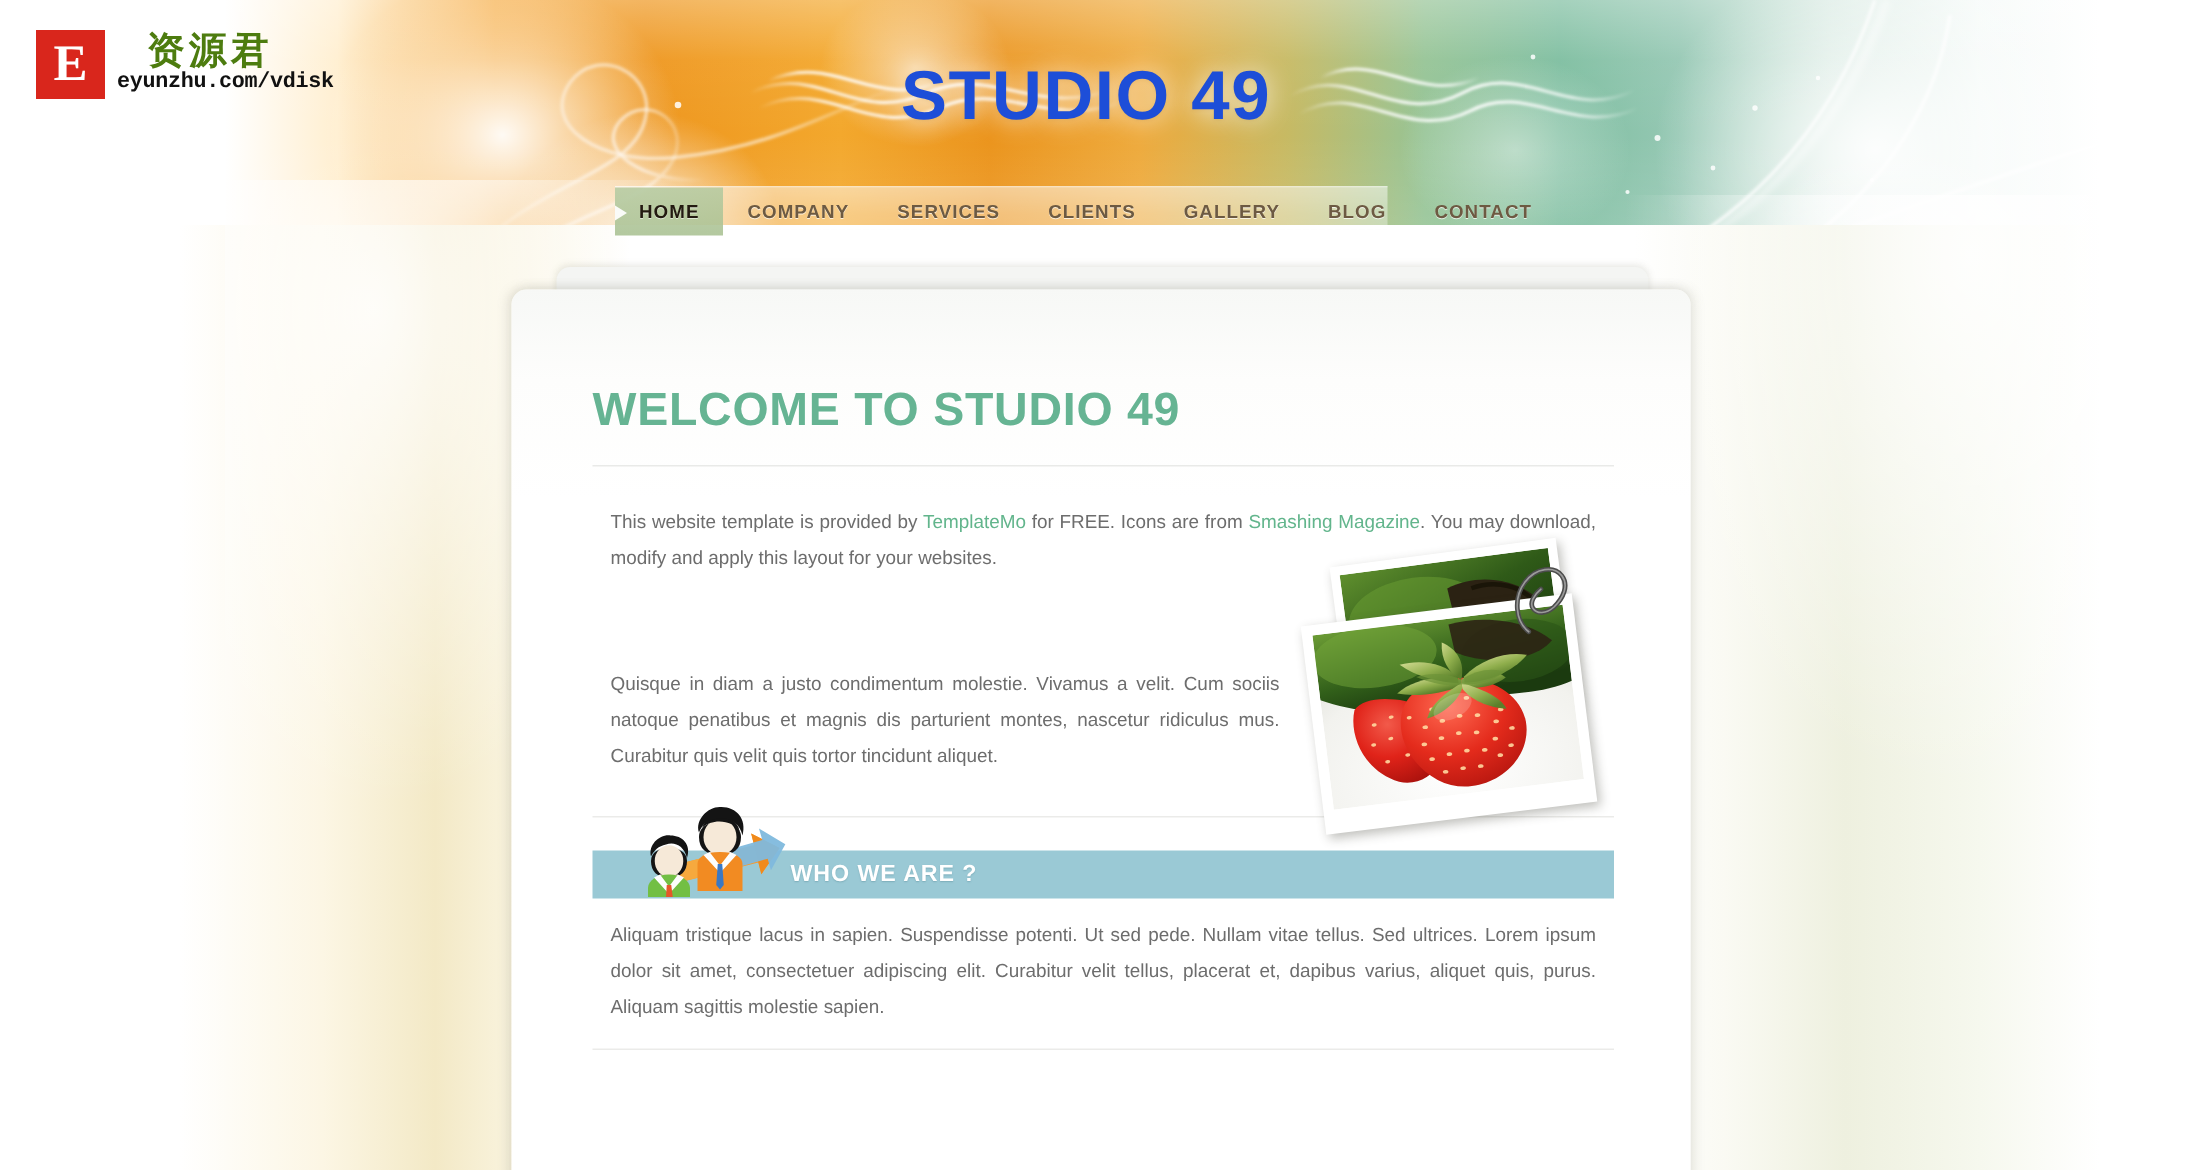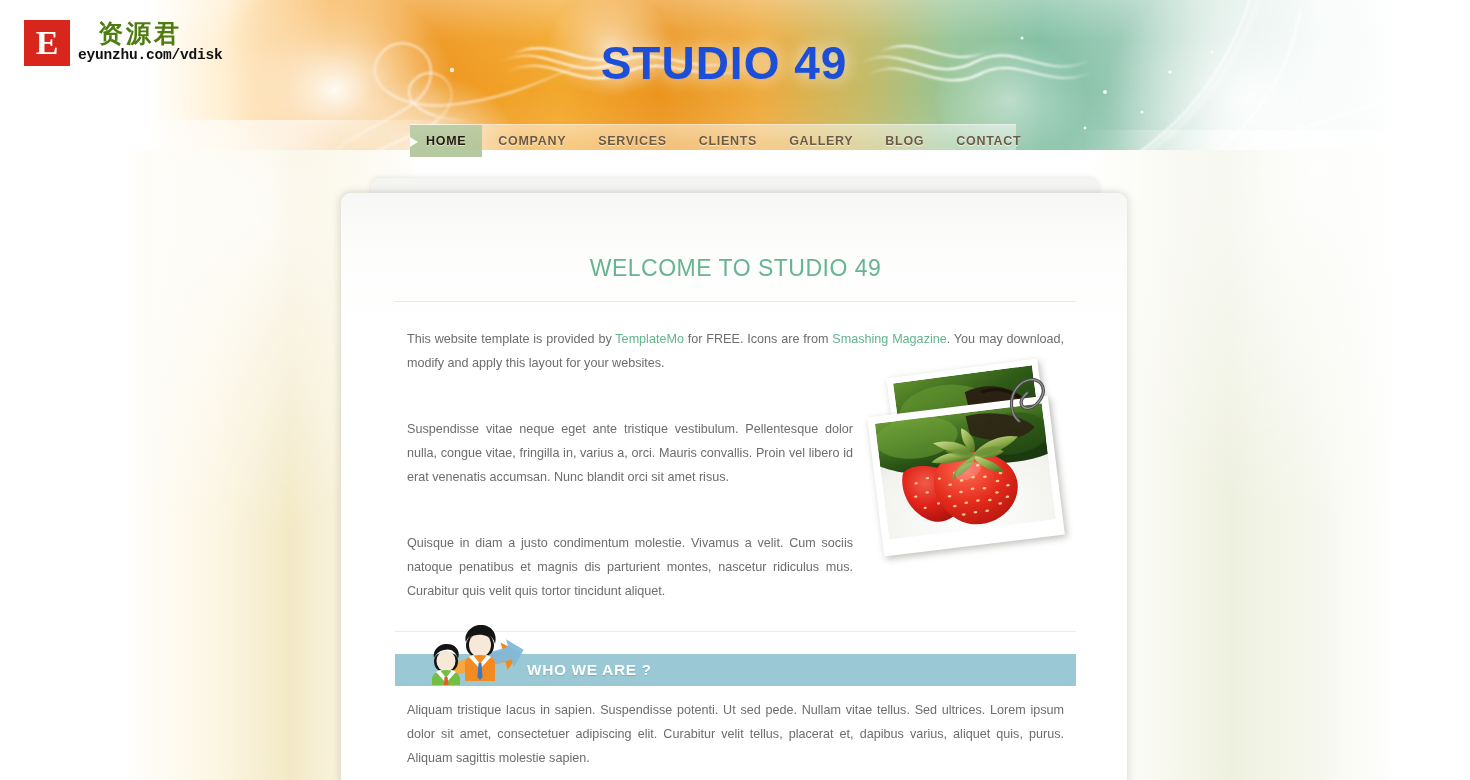--- a/index.html
+++ b/index.html
@@ -143,21 +143,21 @@
     letter-spacing: 1px;
     text-shadow: 0 0 18px rgba(255,255,255,0.85), 0 1px 2px rgba(180,120,20,0.25);
     position: relative;
     left: -11px;
   }
 
   
   .nav {
     position: absolute;
     left: 410px; top: 124px;
-    width: 606px;
+    width: 515px;
     height: 34px;
     z-index: 30;
     background: linear-gradient(to bottom,
         rgba(255,255,255,0.50), rgba(255,255,255,0.36) 55%, rgba(255,255,255,0.30));
     border-top: 1px solid rgba(255,255,255,0.55);
     border-bottom: 1px solid rgba(255,255,255,0.45);
     display: flex;
     align-items: stretch;
   }
   .nav-arrow {
@@ -242,26 +242,25 @@
     overflow: hidden;
   }
   .content {
     position: absolute;
     left: 54px; top: 62px;
     width: 681px;
   }
 
   h1.welcome {
     margin: 0;
-    font-size: 23px;
-    font-weight: normal;
+    font-size: 31px;
+    font-weight: bold;
     letter-spacing: 0.5px;
     color: #66b493;
     text-shadow: 0 1px 0 rgba(255,255,255,0.9);
-    text-align: center;
   }
   .hr {
     height: 1px;
     background: #e9eae8;
     margin: 19px 0 0 0;
   }
   p.body-text {
     margin: 12px;
     font-size: 12.6px;
     line-height: 24px;
@@ -452,21 +451,20 @@
   <div class="card-main">
     <div class="content">
 
       <h1 class="welcome">WELCOME TO STUDIO 49</h1>
       <div class="hr"></div>
 
       <p class="body-text intro"><span>This website template is provided by </span><a href="#">TemplateMo</a><span> for FREE. Icons are from </span><a href="#">Smashing Magazine</a><span>. You may download, modify and apply this layout for your websites.</span></p>
 
       <div class="row-2">
         <div class="col-left">
-          <p class="body-text">Suspendisse vitae neque eget ante tristique vestibulum. Pellentesque dolor nulla, congue vitae, fringilla in, varius a, orci. Mauris convallis. Proin vel libero id erat venenatis accumsan. Nunc blandit orci sit amet risus.</p>
           <div class="para-gap"></div>
           <p class="body-text">Quisque in diam a justo condimentum molestie. Vivamus a velit. Cum sociis natoque penatibus et magnis dis parturient montes, nascetur ridiculus mus. Curabitur quis velit quis tortor tincidunt aliquet.</p>
         </div>
       </div>
 
       <div style="clear:both"></div>
       <div class="sep-line"></div>
 
       <div class="who-bar">
         <svg class="who-icon" viewBox="0 0 116 66">

